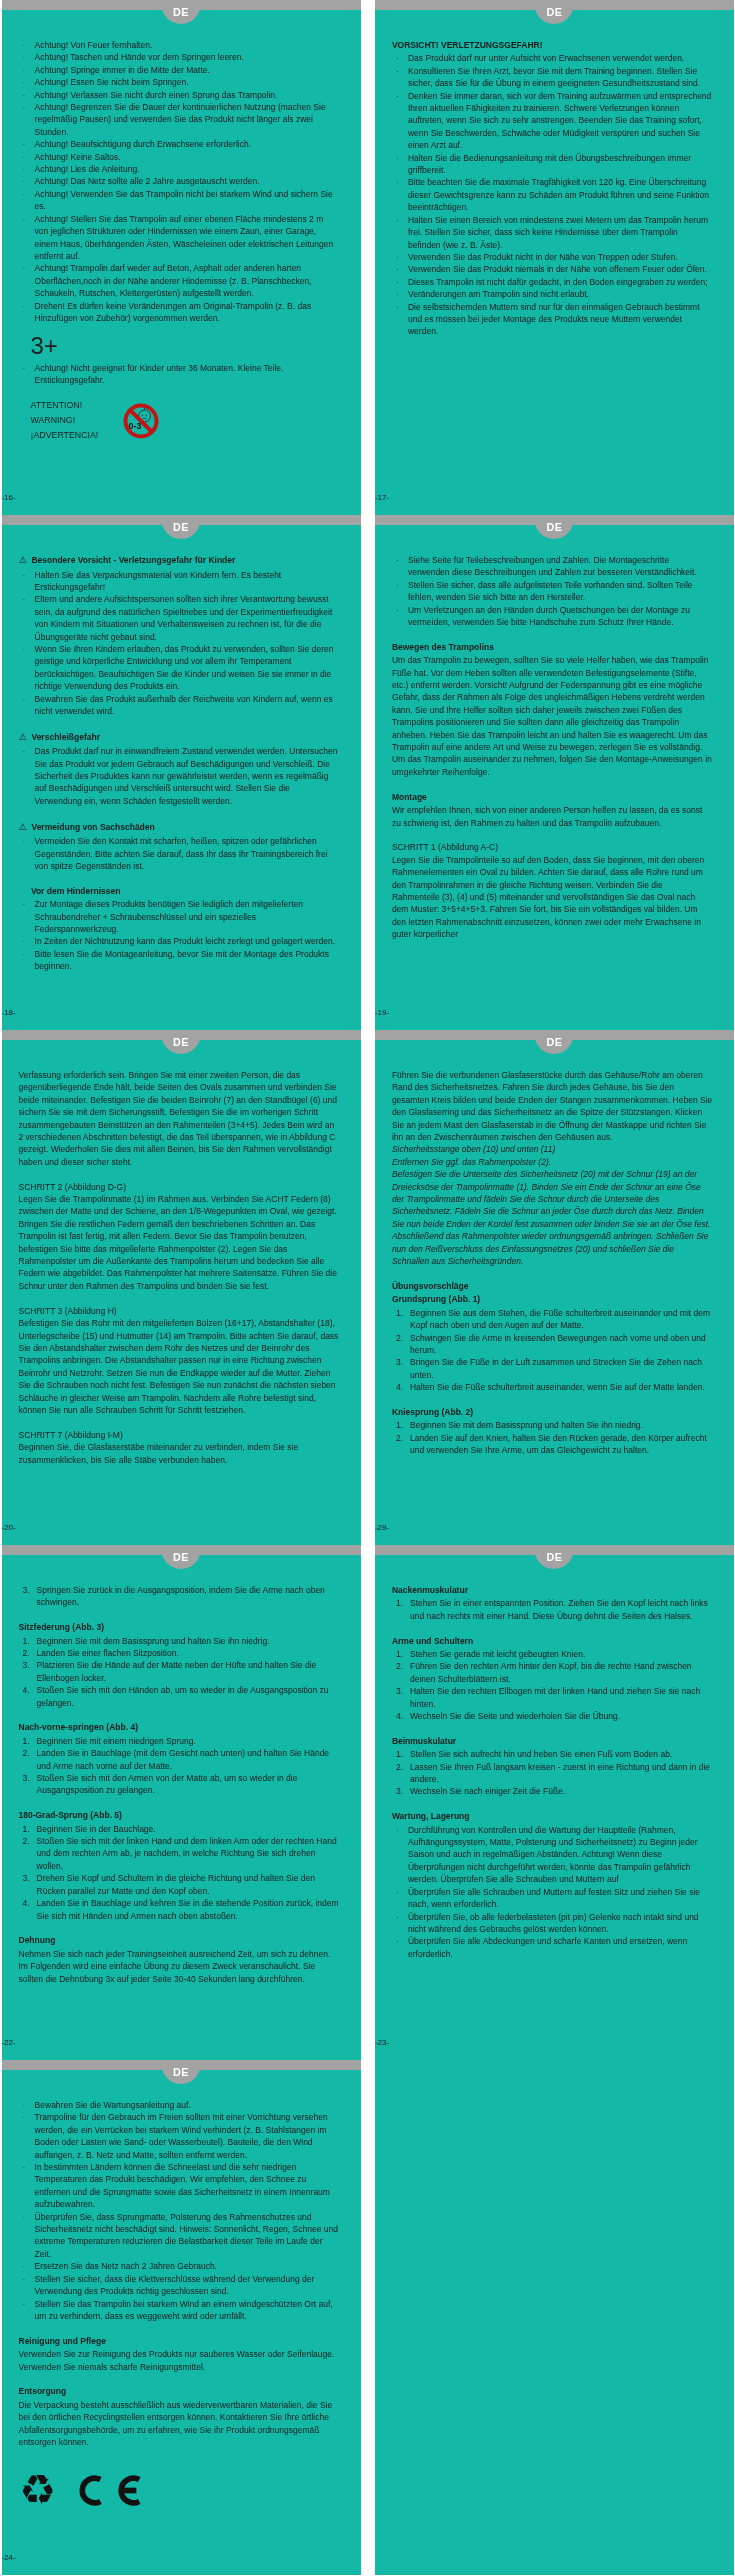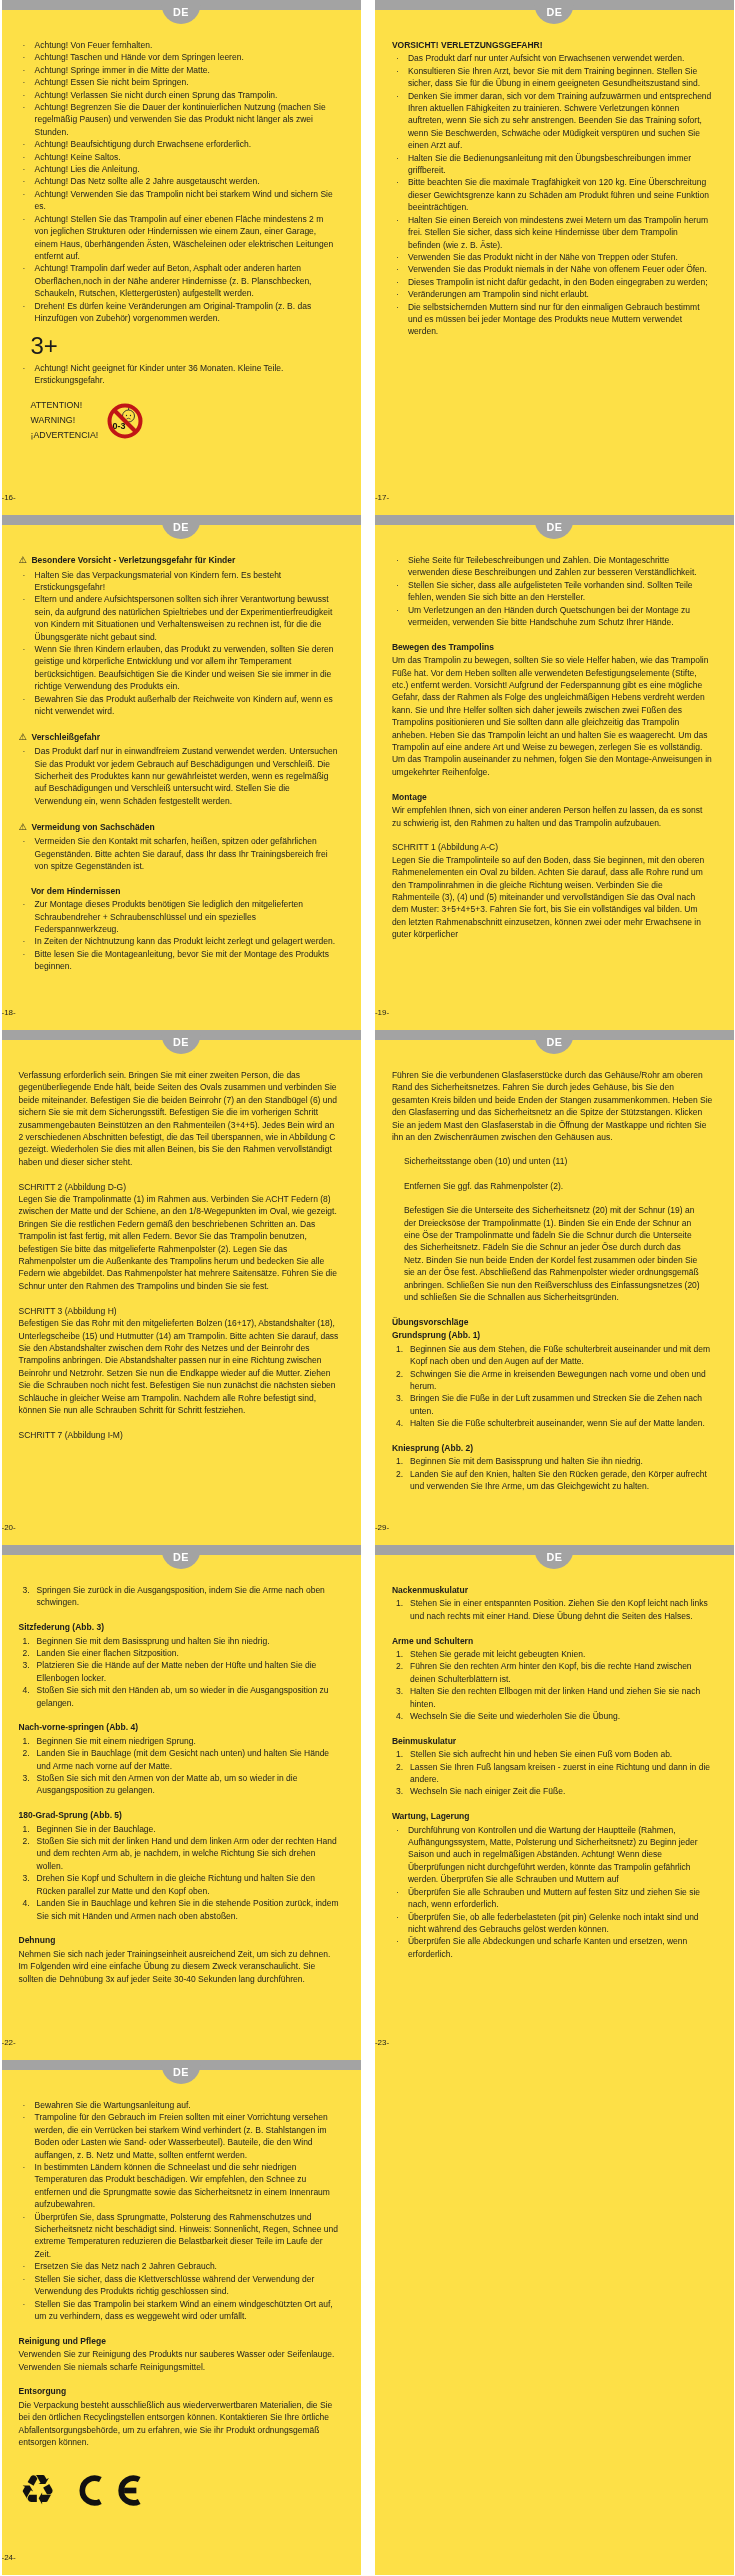--- a/index.html
+++ b/index.html
@@ -1,46 +1,46 @@
 <!DOCTYPE html>
 <html style="font-size:8.2px"><head>
 <meta charset="utf-8">
 <style>
   html,body{margin:0;padding:0;}
   body{width:736px;height:2576px;background:#ffffff;overflow:hidden;
        font-family:"Liberation Sans",sans-serif;color:#1c1c1c;}
   .sheet{display:grid;grid-template-columns:359px 359px;column-gap:14.4px;
          grid-auto-rows:515px;padding:0 1.5px;}
-  .page{position:relative;overflow:hidden;background:#fde047;}
+  .page{position:relative;overflow:hidden;background:#14b8a6;}
   .bar{position:absolute;top:0;left:0;right:0;height:10.3px;background:#a3a3a3;}
   .badge{position:absolute;top:0;left:50%;transform:translateX(-50%);
          width:39px;height:24px;border-radius:0 0 19.6px 19.6px;background:#a3a3a3;
          display:flex;align-items:center;justify-content:center;
          font-weight:700;font-size:10.8px;color:#fff;letter-spacing:0.5px;}
   .content{padding:39px 21.6px 0 17px;font-size:8.5px;line-height:12.4px;}
   .content > :first-child{margin-top:0;}
   .h{font-weight:700;margin:12.4px 0 1px;}
   .h.hi{margin-left:12.4px;}
   .h2{margin:12.4px 0 0;font-weight:400;}
   .hw{margin:13.4px 0 2.1px;display:flex;gap:4.6px;font-weight:700;align-items:baseline;}
   .tri{font-family:"DejaVu Sans",sans-serif;font-weight:400;font-size:9.3px;flex:none;}
   .ul{margin:1px 0 0;padding-left:4.1px;}
   .li{display:flex;}
   .dot{width:12px;flex:none;color:#333;}
   .t{flex:1;}
   .ol{margin:1px 0 0;padding-left:4.1px;}
   .oli{display:flex;}
   .num{width:14px;flex:none;}
   .p{margin:12.4px 0 0;}
-  .p0{margin:12px;}
+  .p0{margin:0;font-style:italic;}
   .pb{margin:12.4px 0 0;font-weight:700;}
   p{padding:0;}
   .h + .p,.h2 + .p,.h + .ol,.hw + .ul,.h + .h{margin-top:0;}
   .big{font-size:24px;line-height:1.1;margin:8.2px 0 3.1px 12px;}
-  .att{display:flex;align-items:center;gap:8px;margin:11.3px 0 0 12px;}
+  .att{display:flex;align-items:center;gap:24px;margin:11.3px 0 0 12px;}
   .attline{line-height:15px;font-size:8.8px;}
   .noicon svg{display:block;}
   .marks{display:flex;align-items:center;gap:14.4px;margin:21.6px 0 0 1px;}
   .recycle{font-family:"DejaVu Sans",sans-serif;font-size:41px;line-height:1;color:#111;}
   .ce svg{display:block;}
   .pnum{position:absolute;left:0;right:0;bottom:13.4px;text-align:left;font-size:8px;}
 </style>
 </head>
 <body>
 
@@ -294,20 +294,21 @@
       <div class="badge">
         <span>DE</span>
       </div>
       <div class="content">
         <p class="p">Verfassung erforderlich sein. Bringen Sie mit einer zweiten Person, die das gegenüberliegende Ende hält, beide Seiten des Ovals zusammen und verbinden Sie beide miteinander. Befestigen Sie die beiden Beinrohr (7) an den Standbügel (6) und sichern Sie sie mit dem Sicherungsstift. Befestigen Sie die im vorherigen Schritt zusammengebauten Beinstützen an den Rahmenteilen (3+4+5). Jedes Bein wird an 2 verschiedenen Abschnitten befestigt, die das Teil überspannen, wie in Abbildung C gezeigt. Wiederholen Sie dies mit allen Beinen, bis Sie den Rahmen vervollständigt haben und dieser sicher steht.</p>
         <div class="h2">SCHRITT 2 (Abbildung D-G)</div>
         <p class="p">Legen Sie die Trampolinmatte (1) im Rahmen aus. Verbinden Sie ACHT Federn (8) zwischen der Matte und der Schiene, an den 1/8-Wegepunkten im Oval, wie gezeigt. Bringen Sie die restlichen Federn gemäß den beschriebenen Schritten an. Das Trampolin ist fast fertig, mit allen Federn. Bevor Sie das Trampolin benutzen, befestigen Sie bitte das mitgelieferte Rahmenpolster (2). Legen Sie das Rahmenpolster um die Außenkante des Trampolins herum und bedecken Sie alle Federn wie abgebildet. Das Rahmenpolster hat mehrere Saitensätze. Führen Sie die Schnur unter den Rahmen des Trampolins und binden Sie sie fest.</p>
         <div class="h2">SCHRITT 3 (Abbildung H)</div>
         <p class="p">Befestigen Sie das Rohr mit den mitgelieferten Bolzen (16+17), Abstandshalter (18), Unterlegscheibe (15) und Hutmutter (14) am Trampolin. Bitte achten Sie darauf, dass Sie den Abstandshalter zwischen dem Rohr des Netzes und der Beinrohr des Trampolins anbringen. Die Abstandshalter passen nur in eine Richtung zwischen Beinrohr und Netzrohr. Setzen Sie nun die Endkappe wieder auf die Mutter. Ziehen Sie die Schrauben noch nicht fest. Befestigen Sie nun zunächst die nächsten sieben Schläuche in gleicher Weise am Trampolin. Nachdem alle Rohre befestigt sind, können Sie nun alle Schrauben Schritt für Schritt festziehen.</p>
         <div class="h2">SCHRITT 7 (Abbildung I-M)</div>
+        <p class="p">Beginnen Sie, die Glasfaserstäbe miteinander zu verbinden, indem Sie sie zusammenklicken, bis Sie alle Stäbe verbunden haben.</p>
       </div>
       <div class="pnum">-20-</div>
     </section>
     <section class="page">
       <div class="bar"></div>
       <div class="badge">
         <span>DE</span>
       </div>
       <div class="content">
         <p class="p">Führen Sie die verbundenen Glasfaserstücke durch das Gehäuse/Rohr am oberen Rand des Sicherheitsnetzes. Fahren Sie durch jedes Gehäuse, bis Sie den gesamten Kreis bilden und beide Enden der Stangen zusammenkommen. Heben Sie den Glasfaserring und das Sicherheitsnetz an die Spitze der Stützstangen. Klicken Sie an jedem Mast den Glasfaserstab in die Öffnung der Mastkappe und richten Sie ihn an den Zwischenräumen zwischen den Gehäusen aus.</p>

